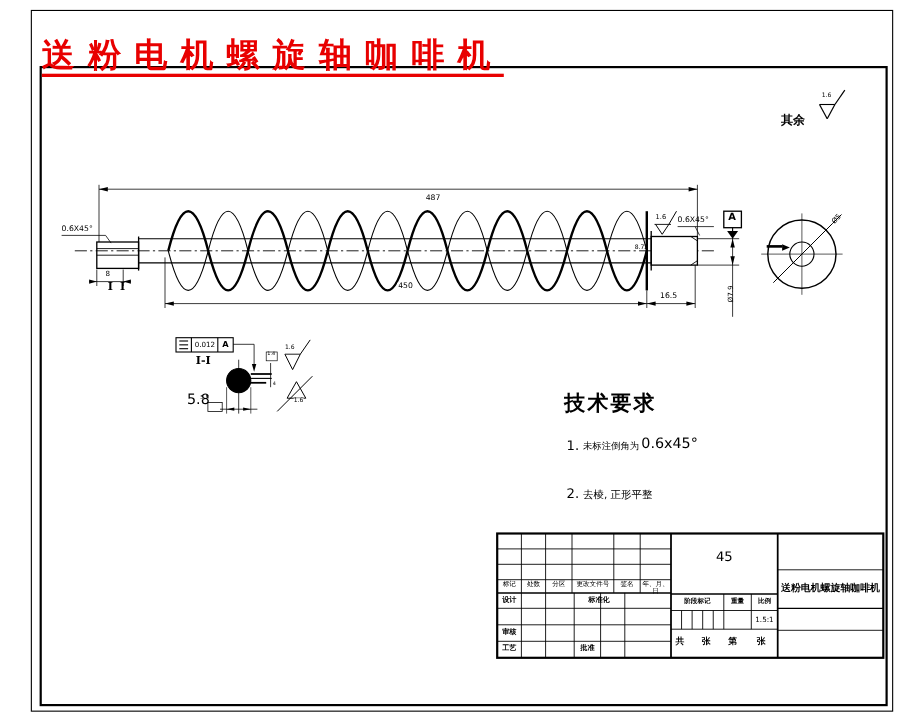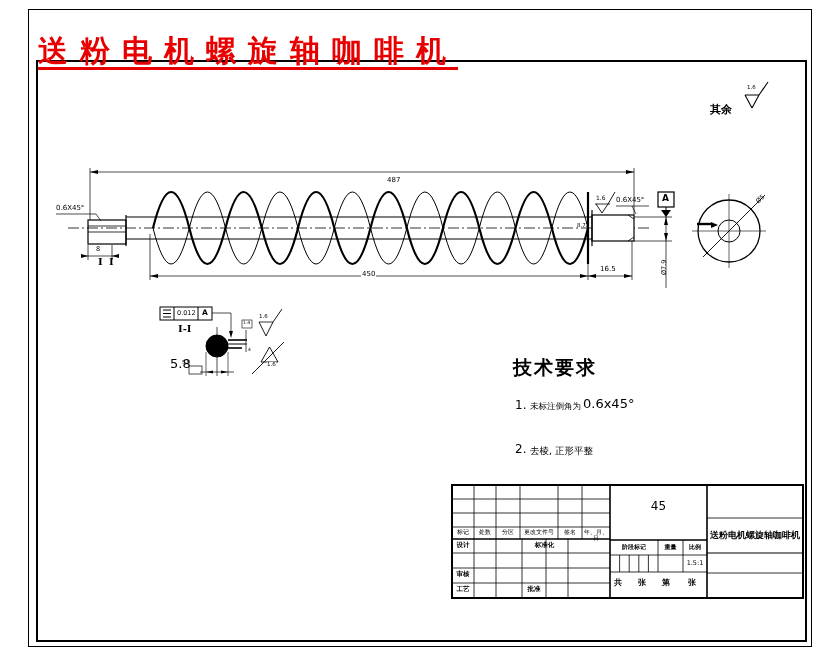--- a/index.html
+++ b/index.html
@@ -208,21 +208,21 @@
       <line x1="707" y1="573" x2="803" y2="573" stroke-width="0.8"></line>
     </g>
   </svg>
 
   <span id="red-title" class="t" style="left:38px;top:36px;">送粉电机螺旋轴咖啡机</span>
 
   <span class="t" style="left:710px;top:104px;font-size:11px;font-weight:bold;">其余</span>
   <span class="t" style="left:747px;top:85px;font-size:5.5px;">1.6</span>
 
   <span class="t dim" style="left:351px;top:177px;font-size:7px;margin-left:35px;">487</span>
-  <span class="t dim" style="left:361px;top:271px;font-size:7px;">450</span>
+  <span class="t dim" style="left:361px;top:257px;font-size:7px;">450</span>
   <span class="t dim" style="left:599px;top:266px;font-size:7px;">16.5</span>
   <span class="t dim" style="left:95px;top:246px;font-size:6.5px;">8</span>
   <span class="t" style="left:56px;top:205px;font-size:7px;">0.6X45°</span>
   <span class="t" style="left:616px;top:197px;font-size:7px;">0.6X45°</span>
   <span class="t" style="left:596px;top:195px;font-size:6px;">1.6</span>
   <span class="t" style="left:577px;top:223px;font-size:5.5px;">8.72</span>
   <span class="t" style="left:662px;top:194px;font-size:9px;font-weight:bold;">A</span>
   <span class="t rot90" style="left:661px;top:275px;font-size:6.5px;">Ø7.9</span>
   <span class="t serif" style="left:98px;top:257px;font-size:10px;font-weight:bold;">I</span>
   <span class="t serif" style="left:109px;top:257px;font-size:10px;font-weight:bold;">I</span>

